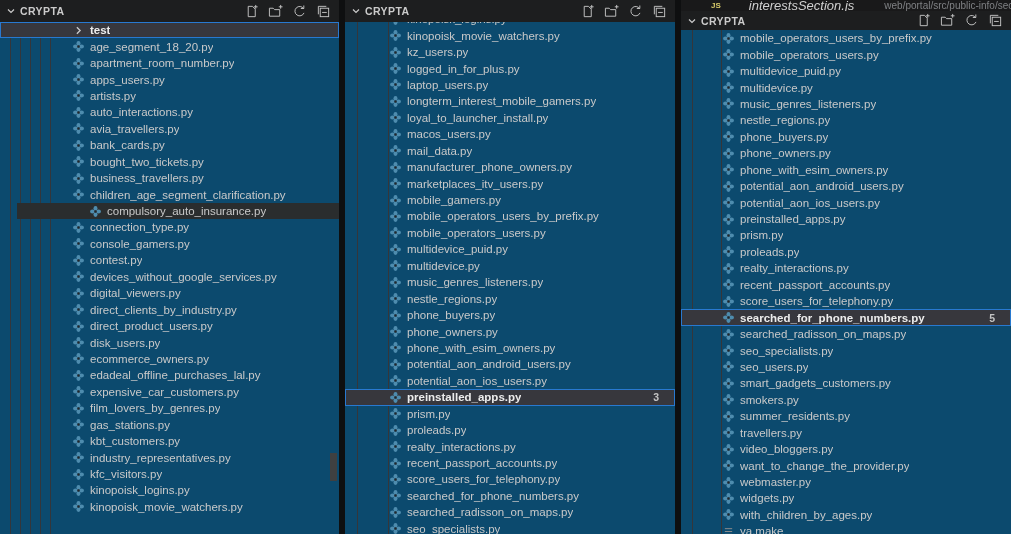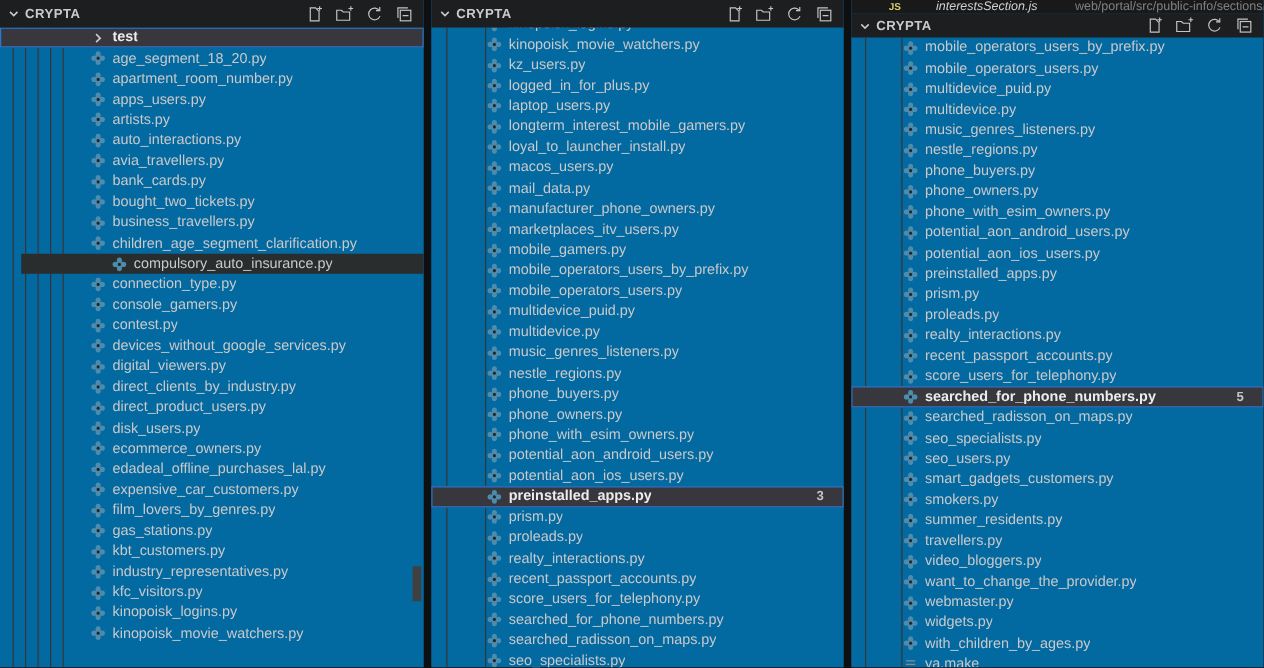--- a/index.html
+++ b/index.html
@@ -2,32 +2,32 @@
 <html><head>
 <meta charset="utf-8">
 <style>
   html,body{margin:0;padding:0;}
   body{
     width:1011px;height:534px;position:relative;overflow:hidden;
     background:#0e0f10;
     font-family:"Liberation Sans",sans-serif;
     -webkit-font-smoothing:antialiased;
   }
-  .panel{position:absolute;top:0;bottom:0;background:#0369a1;overflow:hidden;}
+  .panel{position:absolute;top:0;bottom:0;background:#0c4a6e;overflow:hidden;}
   #panel-left{left:0;width:339px;}
   #panel-mid{left:345px;width:330px;}
   #panel-right{left:681px;width:330px;}
 
   .tab-strip{
     height:11px;overflow:hidden;display:flex;align-items:center;
     padding-left:30px;background:#19191a;font-size:9px;line-height:11px;
     white-space:nowrap;color:#cfcfcf;gap:24px;
   }
   .js-icon{color:#d7ca6a;font-weight:bold;font-size:8px;margin-right:4px;}
-  .tab-file{font-size:10px;color:#d0d0d0;margin-right:6px;font-style:italic;}
+  .tab-file{font-size:13px;color:#d0d0d0;margin-right:6px;font-style:italic;}
   .tab-path{font-size:10px;color:#7f8184;}
 
   .pane-header{
     height:22px;display:flex;align-items:center;gap:3px;
     padding:0 8px 0 5px;position:relative;z-index:3;background:#1d1e1f;
   }
   #panel-right .pane-header{height:19px;}
   .twisty{width:12px;height:12px;display:inline-flex;flex:none;}
   .twisty svg{width:12px;height:12px;}
   .pane-title{

